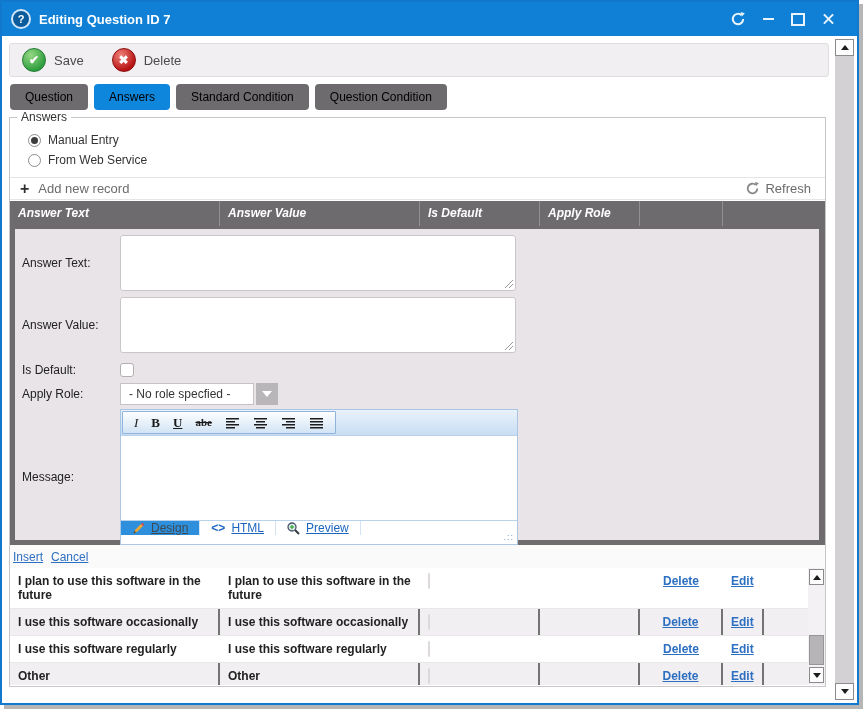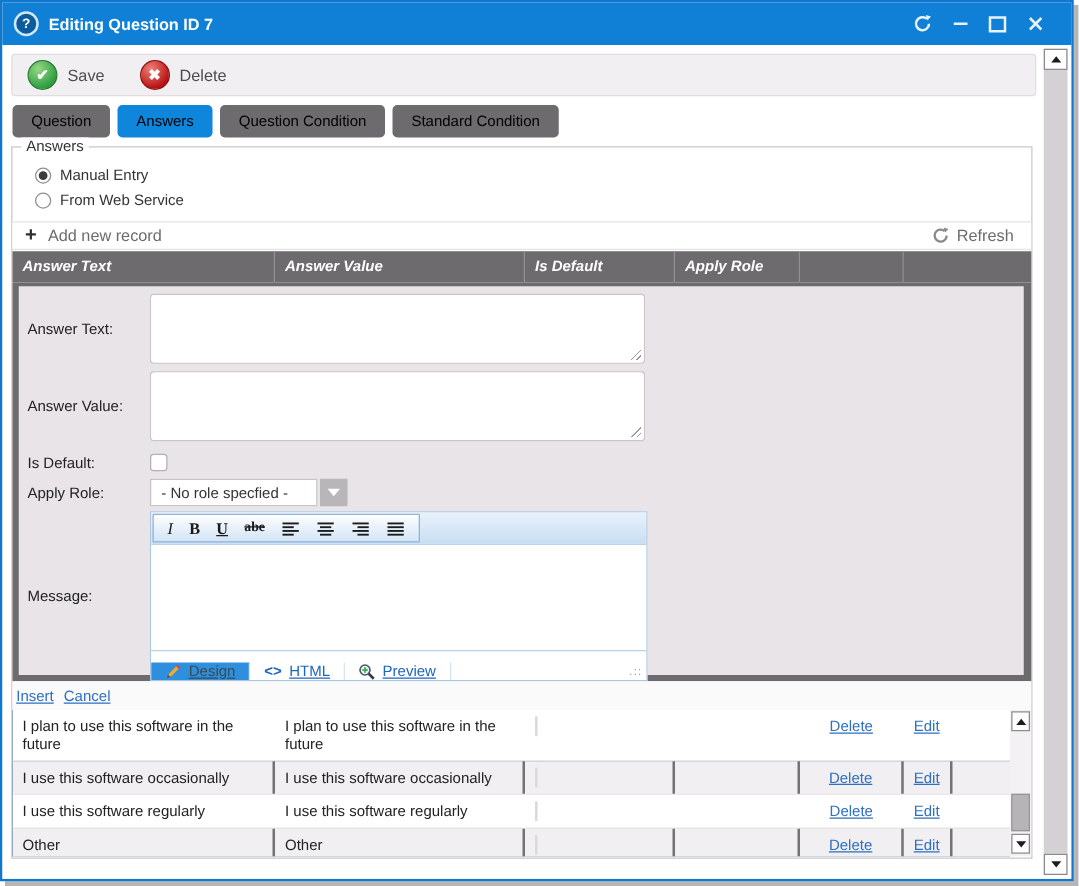--- a/index.html
+++ b/index.html
@@ -78,32 +78,32 @@
   .sel-arrow .tri{width:0;height:0;border-left:5px solid transparent;border-right:5px solid transparent;border-top:6px solid #fff;}
 
   
   .editor{width:398px;border:1px solid #a9c6e4;background:#fff;box-sizing:border-box;}
   .ed-toolbar{height:25px;background:linear-gradient(#e9f2fb,#c8ddf3);border-bottom:1px solid #b9d2ec;display:flex;align-items:center;}
   .ed-group{display:flex;align-items:center;gap:13px;height:21px;padding:0 11px;border:1px solid #8fb3da;background:linear-gradient(#fdfeff,#d2e4f5);margin-left:1px;border-radius:1px;}
   .edbtn{font-family:"Liberation Serif",serif;font-size:13px;color:#1a1a1a;line-height:1;cursor:default;}
   .edbtn.i{font-style:italic;} .edbtn.b{font-weight:bold;} .edbtn.u{text-decoration:underline;font-weight:bold;}
   .edbtn.s{text-decoration:line-through;font-size:11px;font-weight:bold;}
   .ed-content{height:84px;background:#fff;}
-  .ed-modes{height:23px;border-top:1px solid #b9d2ec;display:flex;align-items:flex-end;position:relative;background:#fff;}
+  .ed-modes{height:23px;border-top:1px solid #b9d2ec;display:flex;align-items:flex-start;position:relative;background:#fff;}
   .mode{display:flex;align-items:center;gap:6px;padding:0 11px;font-size:12px;border-right:1px solid #d4e4f4;}
   .mode .mlabel{text-decoration:underline;color:#1d66c0;}
   .mode.active{background:#2e8fdd;}
   .mode.active .mlabel{color:#3d4a52;}
   .ed-grip{position:absolute;right:3px;bottom:2px;font-size:9px;color:#7aa5d4;letter-spacing:1px;}
 
   .insertbar{position:absolute;top:344px;left:0;right:0;height:23px;background:#fbfafb;display:flex;align-items:center;gap:8px;padding-left:3px;font-size:12px;box-sizing:border-box;}
   .lnk{color:#2d6fc0;text-decoration:underline;cursor:default;}
 
   
-  .rows{position:absolute;top:367px;left:0;right:17px;bottom:1px;overflow:hidden;background:#0c4a6e;}
+  .rows{position:absolute;top:367px;left:0;right:17px;bottom:1px;overflow:hidden;background:#0c4a6e;font-weight:bold;}
   .drow{display:flex;border-bottom:1px solid #eae7ea;background:#fff;}
   .drow.alt{background:#f2eff2;}
   .dcell{padding:6px 8px;font-size:12px;color:#222;box-sizing:border-box;flex:none;border-right:1px solid rgba(255,255,255,0);min-height:26px;}
   .drow.alt .dcell{border-right:2px solid #737373;}
   .dcell.action{display:flex;align-items:flex-start;justify-content:center;}
   .row-cbx{width:13px;height:13px;border:1px solid #dcd8dc;border-radius:3px;background:#f4f2f4;box-sizing:border-box;}
 
   
   .inner-scroll{position:absolute;top:367px;right:0;width:17px;bottom:1px;background:#f3f1f3;}
   .isbtn{position:absolute;left:1px;right:1px;height:16px;background:#fdfdfd;border:1px solid #8c8a8c;box-sizing:border-box;display:flex;align-items:center;justify-content:center;}
@@ -162,22 +162,22 @@
           </div>
           <div class="tool-btn">
             <span class="icon-circle delete-circle">✖</span>
             <span>Delete</span>
           </div>
         </div>
 
         <div class="tabs">
           <div class="tab">Question</div>
           <div class="tab active">Answers</div>
+          <div class="tab">Standard Condition</div>
           <div class="tab">Question Condition</div>
-          <div class="tab">Standard Condition</div>
         </div>
 
         <div class="groupbox">
           <div class="gb-legend">Answers</div>
 
           <div class="radios">
             <div class="radio-row">
               <span class="radio sel"></span>
               <span>Manual Entry</span>
             </div>

